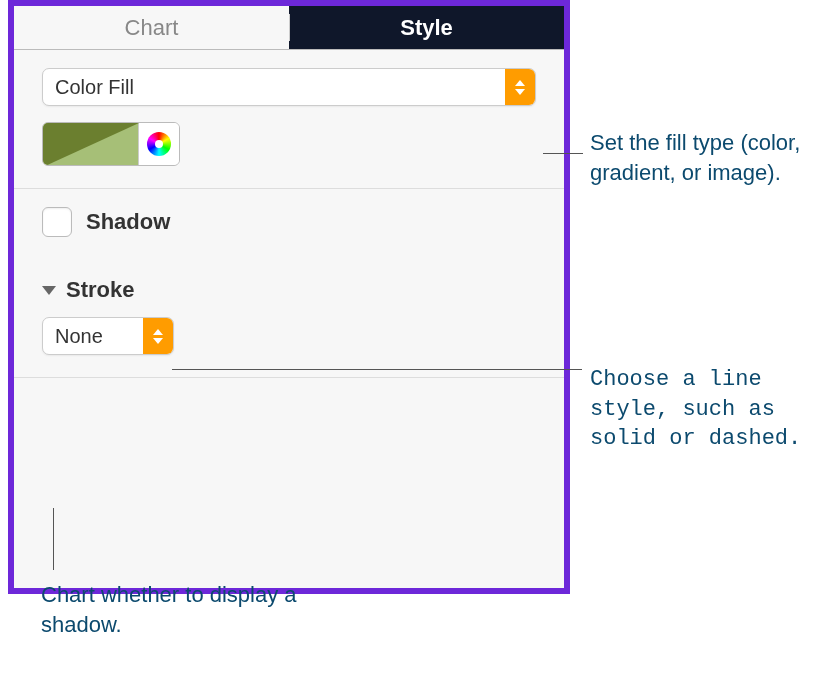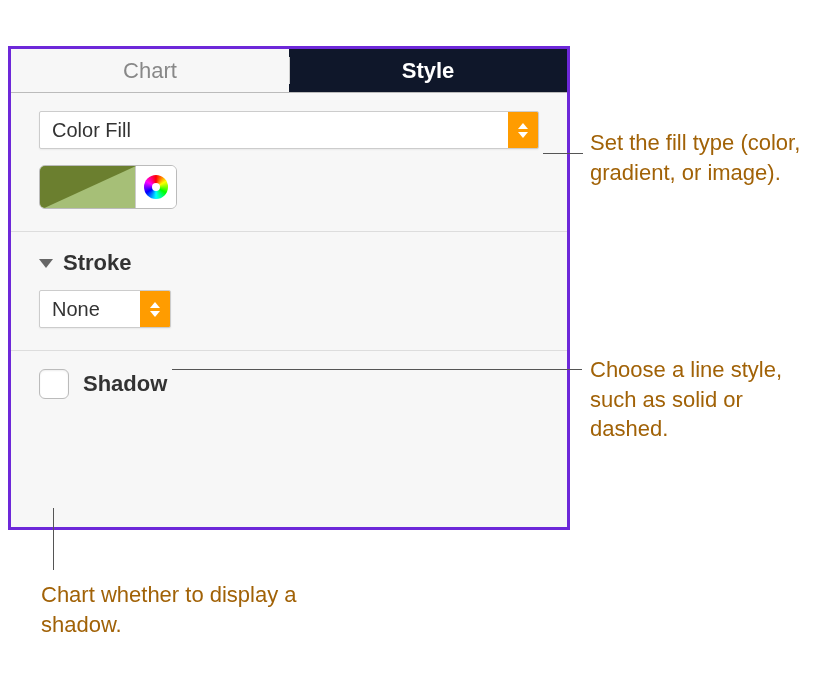--- a/index.html
+++ b/index.html
@@ -9,24 +9,23 @@
       height: 678px;
       background: #fff;
       position: relative;
       font-size: 22px;
     }
     .panel {
       position: absolute;
       left: 8px;
       top: 0;
       width: 562px;
-      height: 484px;
-      border: 3px solid #6d28d9;
+      height: 594px;
+      border: 6px solid #6d28d9;
       background: #f7f7f7;
-      margin-top: 46px;
     }
     .tabs {
       display: flex;
       border-bottom: 1px solid #bbb;
       height: 44px;
     }
     .tab {
       flex: 1;
       display: flex;
       align-items: center;
@@ -86,21 +85,21 @@
       background: #a6bf77;
       border-radius: 6px;
       border: 1px solid #999;
       box-shadow: inset 0 1px 2px rgba(0,0,0,0.12);
     }
     .dropdown {
       display: flex;
       align-items: center;
       background: #fff;
       border: 1px solid #ccc;
-      border-radius: 2px;
+      border-radius: 7px;
       height: 38px;
       box-shadow: 0 1px 2px rgba(0,0,0,0.06);
       overflow: hidden;
     }
     .dropdown-full {
       width: 100%;
     }
     .dropdown-small {
       width: 132px;
     }
@@ -189,21 +188,21 @@
     .checkbox {
       width: 30px;
       height: 30px;
       background: #fff;
       border: 1px solid #bbb;
       border-radius: 6px;
       box-shadow: inset 0 1px 2px rgba(0,0,0,0.07);
     }
     .callout {
       position: absolute;
-      color: #a16207;
+      color: #0c4a6e;
       font-size: 22px;
       line-height: 1.35;
     }
     .lead {
       position: absolute;
       height: 1px;
       background: #555;
     }
   </style>
 </head>
@@ -230,45 +229,45 @@
     </div>
 
     <div class="swatch-row">
       <div class="swatch-main"></div>
       <div class="color-picker-btn">
         <div class="color-wheel"></div>
       </div>
     </div>
   </div>
 
+  <div class="section last">
+    <div class="checkbox-row">
+      <div class="checkbox"></div>
+      <div class="section-title">Shadow</div>
+    </div>
+  </div>
+
   <div class="section">
     <div class="section-header" style="margin-bottom:14px;">
       <div class="section-left">
         <div class="disclosure"></div>
         <div class="section-title">Stroke</div>
       </div>
     </div>
 
     <div class="dropdown dropdown-small">
       <div class="dropdown-label">None</div>
       <div class="dropdown-arrows">
         <div class="arr-up"></div>
         <div class="arr-dn"></div>
       </div>
     </div>
   </div>
-
-  <div class="section last">
-    <div class="checkbox-row">
-      <div class="checkbox"></div>
-      <div class="section-title">Shadow</div>
-    </div>
-  </div>
 </div>
 
 <div class="lead" style="left:543px; top:153px; width:40px;"></div>
 <div class="callout" style="left:590px; top:128px; width:230px;">Set the fill type (color, gradient, or image).</div>
 
 <div class="lead" style="left:172px; top:369px; width:410px;"></div>
-<div class="callout" style="left:590px; top:355px; width:235px;">Choose a line style, such as solid or dashed.</div>
+<div class="callout" style="left:590px; top:365px; width:235px;font-family:Liberation Mono, monospace;">Choose a line style, such as solid or dashed.</div>
 
 <div class="lead" style="left:53px; top:508px; width:1px; height:62px; background:#555;"></div>
 <div class="callout" style="left:41px; top:580px; width:260px;">Chart whether to display a shadow.</div>
 
 </body></html>

